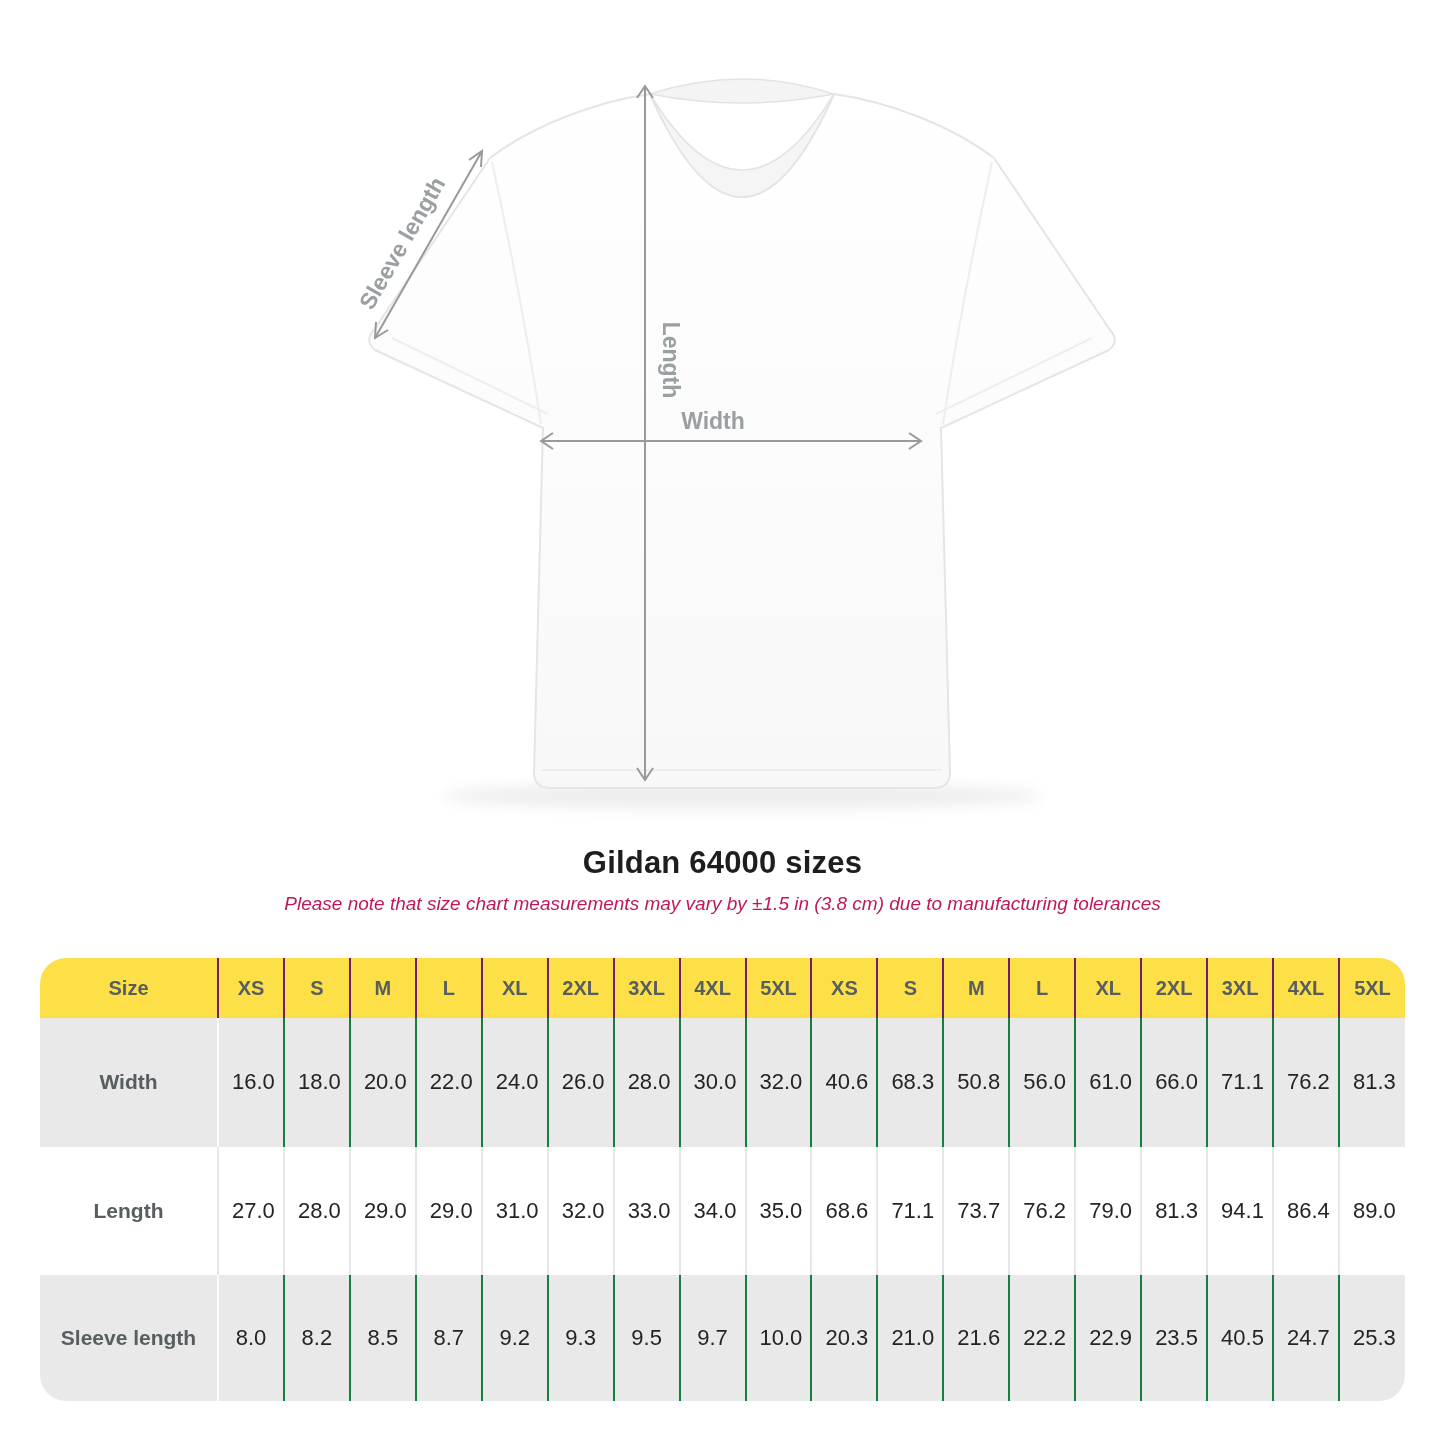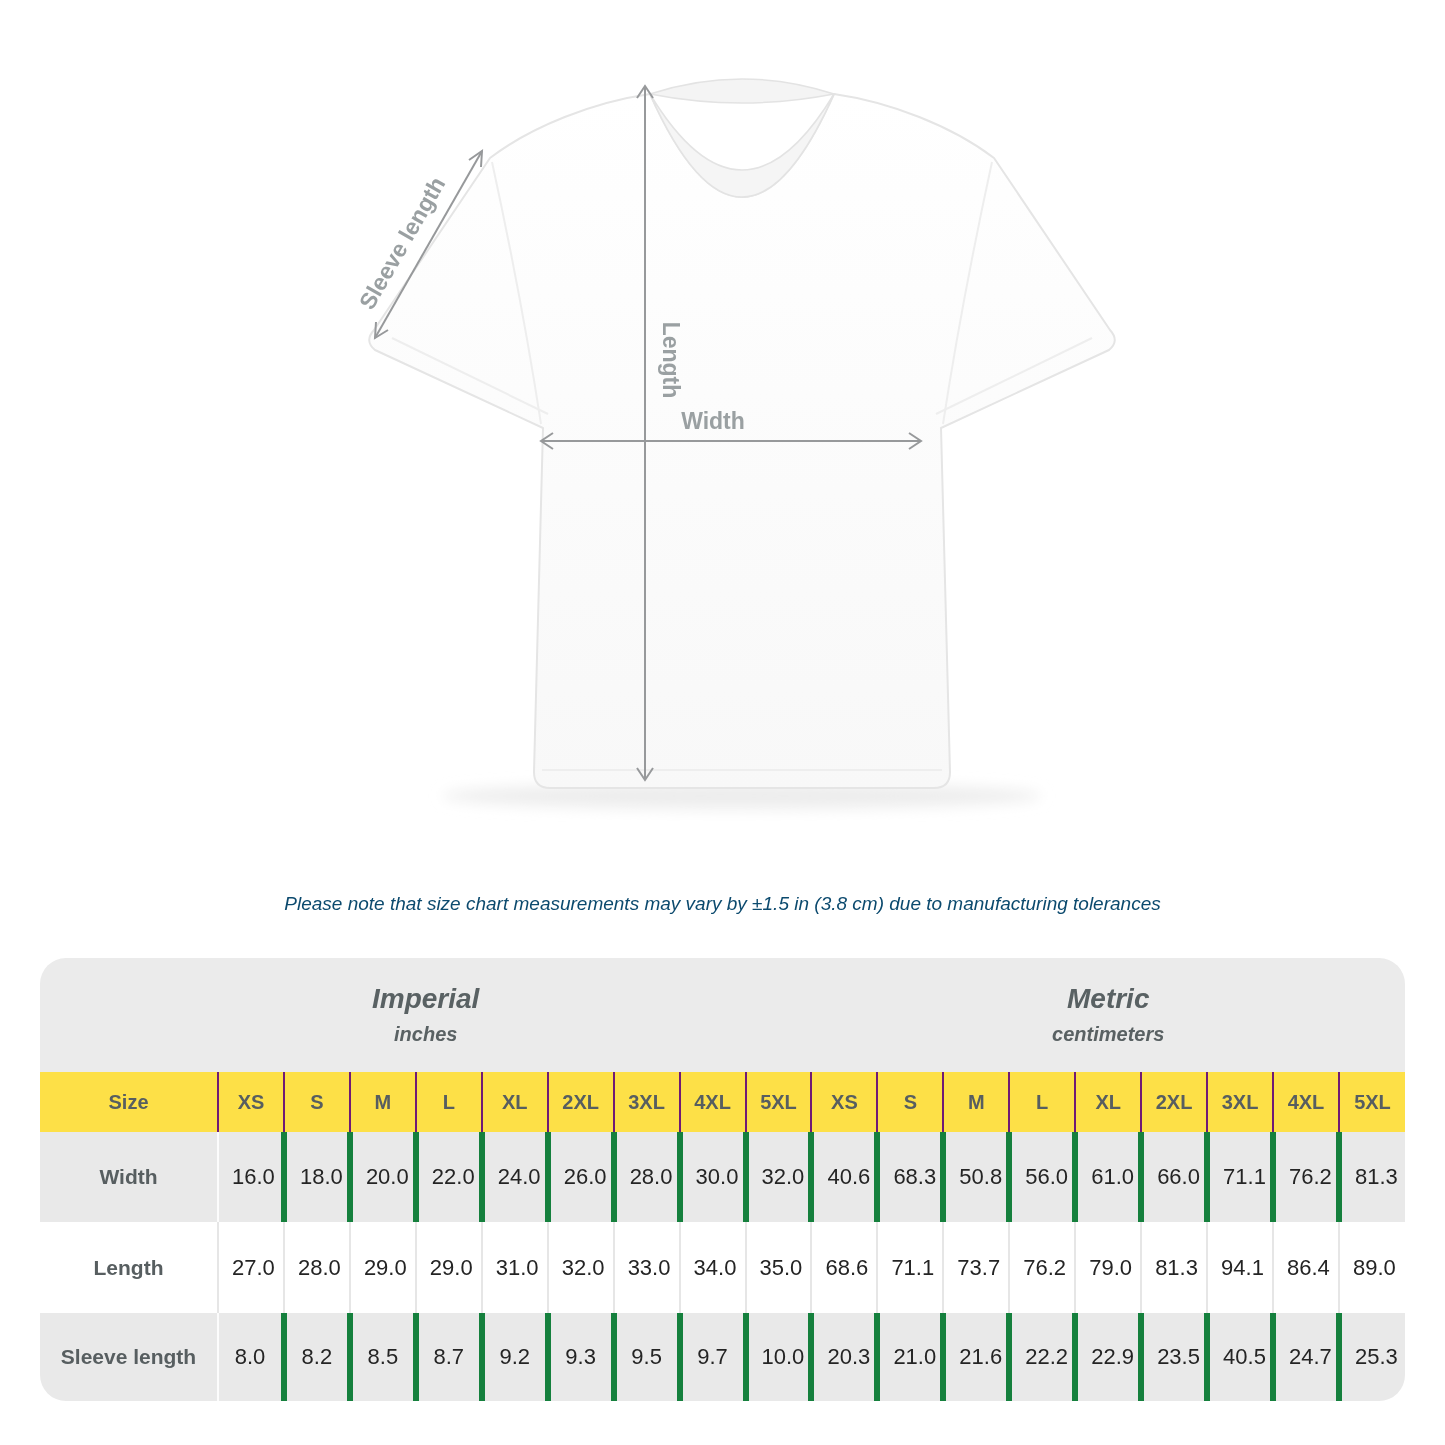--- a/index.html
+++ b/index.html
@@ -4,41 +4,41 @@
 <style>
   html,body { margin:0; padding:0; background:#ffffff; }
   body { width:1445px; height:1445px; font-family:"Liberation Sans", sans-serif; -webkit-font-smoothing:antialiased; }
   .stage { position:relative; width:1445px; height:1445px; background:#ffffff; overflow:hidden; }
 
   .shirt-svg { position:absolute; top:0; left:0; }
 
   .title { position:absolute; top:845px; left:0; width:100%; text-align:center;
            font-size:31px; font-weight:bold; color:#1e1e1e; letter-spacing:0.2px; }
   .subtitle { position:absolute; top:893px; left:0; width:100%; text-align:center;
-              font-size:19px; font-style:italic; color:#0c4a6e; }
+              font-size:19px; font-style:italic; color:#be185d; }
 
   .table-wrap { position:absolute; top:958px; left:40px; width:1365px; height:443px;
                 border-radius:26px; overflow:hidden; background:#ffffff; }
   table.sizes { width:100%; height:100%; border-collapse:collapse; table-layout:fixed; }
   col.c-label { width:178px; }
 
   tr.r-band th { background:#ebebeb; height:114px; vertical-align:middle; text-align:center; padding:0; }
   .unit-title { font-size:28px; font-weight:bold; font-style:italic; color:#596163; line-height:1.1; }
   .unit-sub   { font-size:20px; font-style:italic; color:#596163; margin-top:9px; }
 
   tr.r-size th { background:#fde047; height:60px; font-size:20px; font-weight:bold;
                  color:#575e60; text-align:center; vertical-align:middle; padding:0; }
   tr.r-size th + th { border-left:2px solid #701a75; }
 
   tbody th { font-size:21px; font-weight:bold; color:#575e60; text-align:center; vertical-align:middle; padding:0; }
   tbody td { font-size:22px; font-weight:normal; color:#242424; text-align:center; vertical-align:middle; padding:13px; }
 
   tr.r-width  { height:86px; } tr.r-length { height:86px; } tr.r-sleeve { height:84px; }
   tr.stripe th, tr.stripe td { background:#e9e9e9; }
-  tr.stripe td, tr.stripe th + td, tr.stripe td + td { border-left:6px solid #15803d; }
+  tr.stripe td, tr.stripe th + td, tr.stripe td + td { border-left:2px solid #15803d; }
   tr.stripe td:first-of-type { border-left:2px solid #fcfcfc; }
   tr.plain th, tr.plain td { background:#ffffff; }
   tr.plain td { border-left:2px solid #e6e6e6;border-radius:16px; }
 </style>
 </head>
 <body>
 
 <div class="stage">
 
   <svg class="shirt-svg" width="1445" height="830" viewBox="0 0 1445 830" xmlns="http://www.w3.org/2000/svg">
@@ -96,20 +96,21 @@
       <line x1="482" y1="151" x2="375" y2="338"></line>
       <polyline points="481,167 482,151 469,160"></polyline>
       <polyline points="388,330 375,338 376,322"></polyline>
     </g>
 
     <text x="713" y="429" text-anchor="middle" font-family="Liberation Sans, sans-serif" font-size="23" font-weight="bold" fill="#9aa0a2">Width</text>
     <text x="663" y="360" text-anchor="middle" transform="rotate(90 663 360)" font-family="Liberation Sans, sans-serif" font-size="23" font-weight="bold" fill="#9aa0a2">Length</text>
     <text x="409" y="247" text-anchor="middle" transform="rotate(-60 409 247)" font-family="Liberation Sans, sans-serif" font-size="23" font-weight="bold" fill="#9aa0a2">Sleeve length</text>
   </svg>
 
+  <div class="title">Gildan 64000 sizes</div>
   <div class="subtitle">Please note that size chart measurements may vary by ±1.5 in (3.8 cm) due to manufacturing tolerances</div>
 
   <div class="table-wrap">
     <table class="sizes">
       <colgroup>
         <col class="c-label">
           <col>
           <col>
           <col>
           <col>
@@ -122,30 +123,20 @@
           <col>
           <col>
           <col>
           <col>
           <col>
           <col>
           <col>
           <col>
       </colgroup>
       <thead>
-        <tr class="r-band">
-          <th colspan="10">
-            <div class="unit-title">Imperial</div>
-            <div class="unit-sub">inches</div>
-          </th>
-          <th colspan="9">
-            <div class="unit-title">Metric</div>
-            <div class="unit-sub">centimeters</div>
-          </th>
-        </tr>
         <tr class="r-size">
           <th>Size</th>
           <th>XS</th>
           <th>S</th>
           <th>M</th>
           <th>L</th>
           <th>XL</th>
           <th>2XL</th>
           <th>3XL</th>
           <th>4XL</th>

